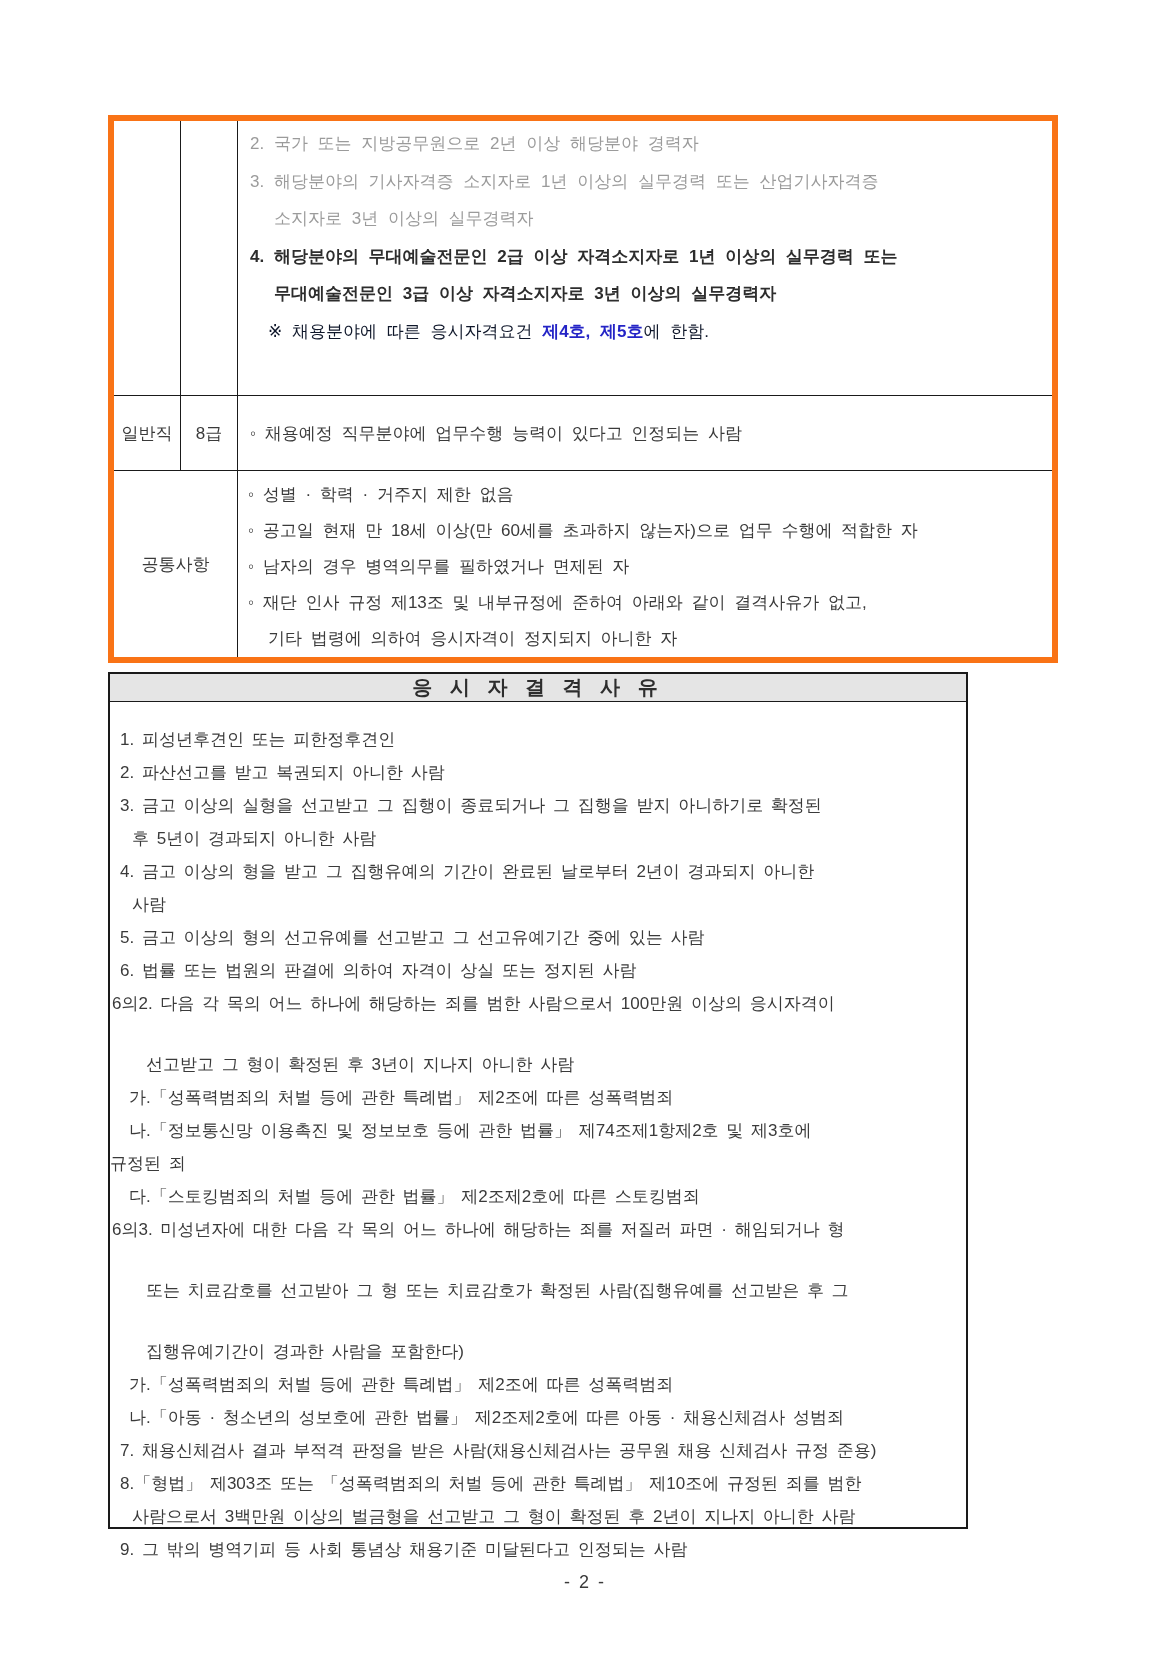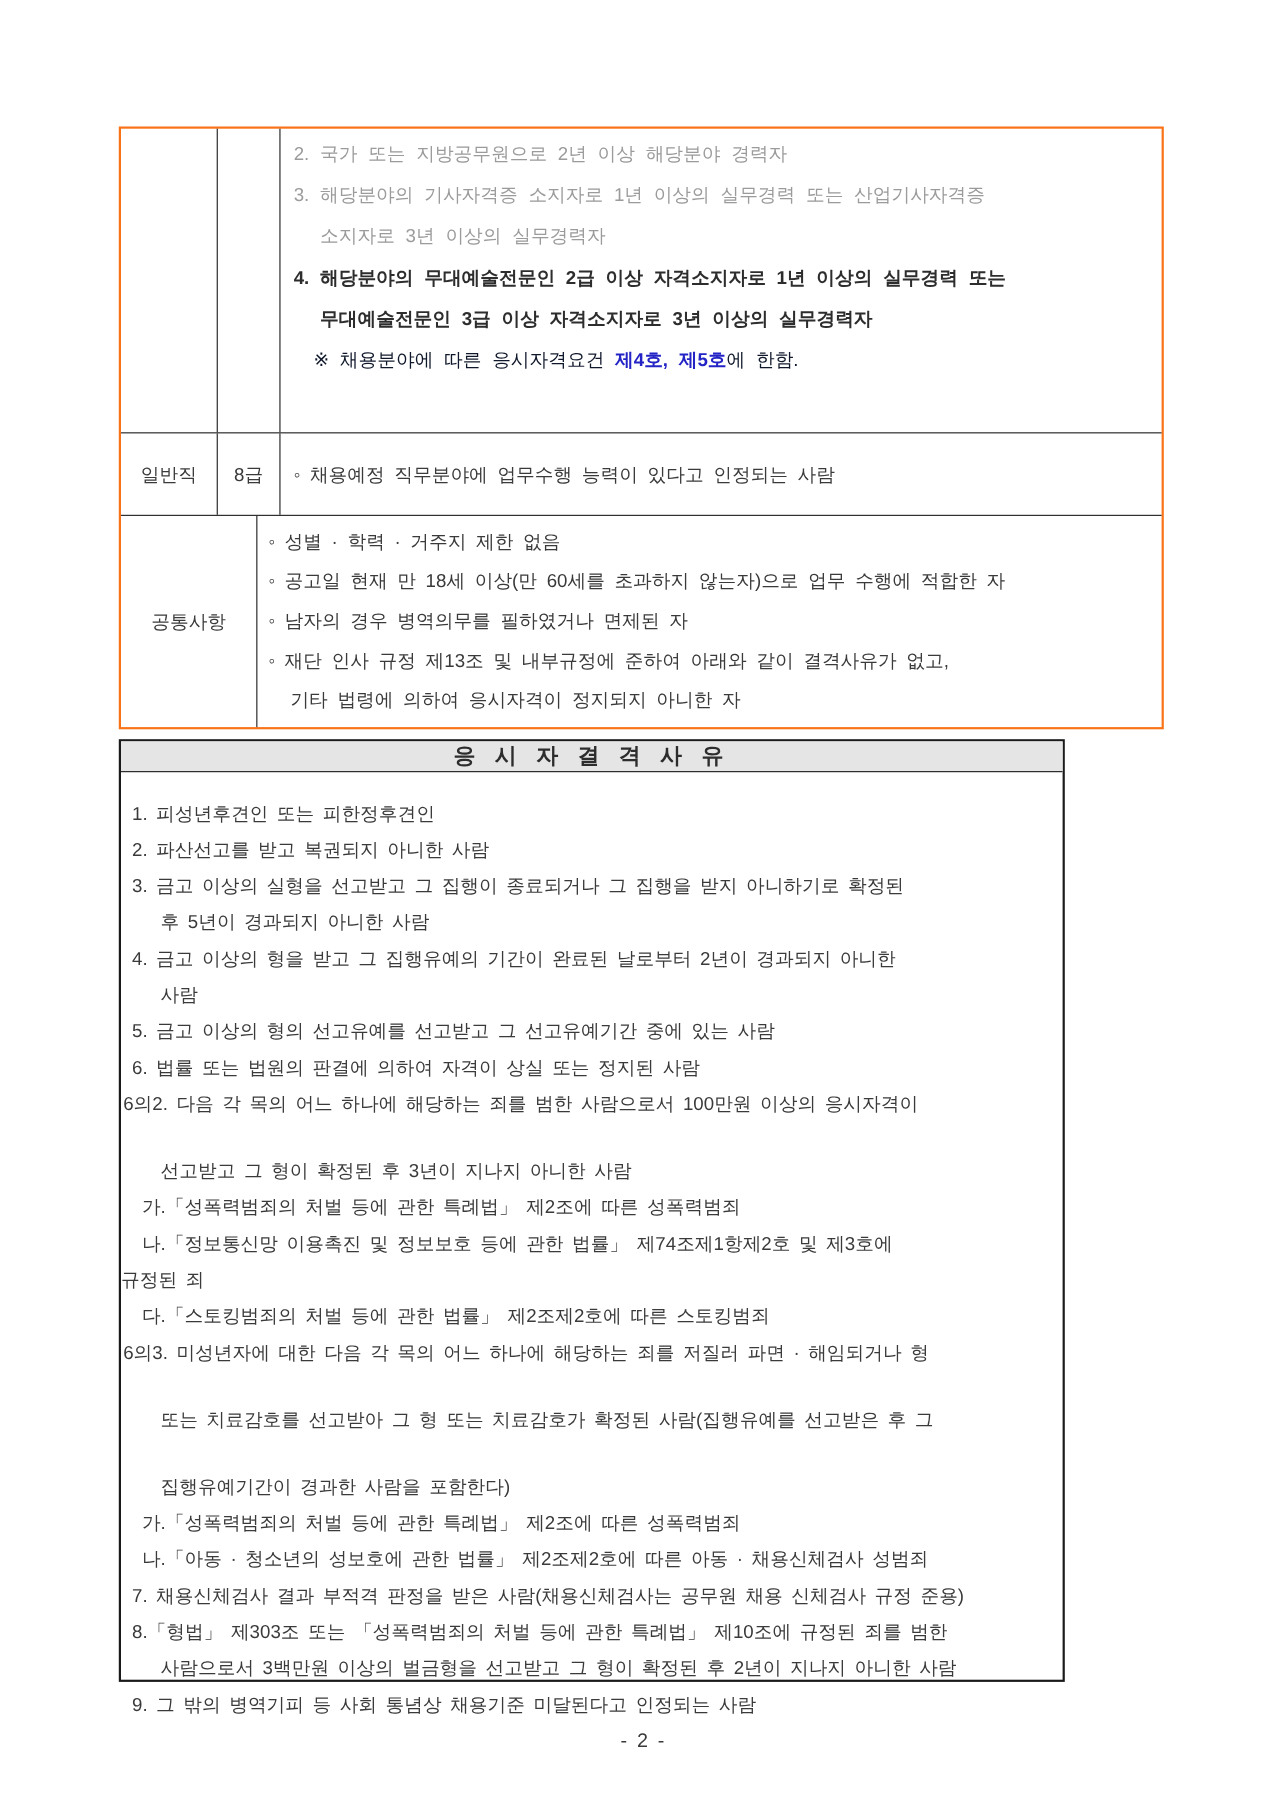--- a/index.html
+++ b/index.html
@@ -4,29 +4,29 @@
 <style>
   html,body { margin:0; padding:0; background:#ffffff; }
   body { font-family: "Liberation Sans", "DejaVu Sans", sans-serif; }
   .page {
     position:relative; width:1170px; height:1654px; background:#ffffff;
     margin:0 auto; overflow:hidden; color:#3a3a3a;
   }
   
   .qual-table {
     position:absolute; left:108px; top:115px; width:950px; height:548px;
-    border:2px solid #f97316; box-sizing:border-box;
+    border:6px solid #f97316; box-sizing:border-box;
     display:flex; flex-direction:column;
   }
   .row { display:flex; box-sizing:border-box; }
   .row-a { height:276px; }
   .row-b { height:75px; border-top:1px solid #1a1a1a; }
   .row-c { flex:1; border-top:1px solid #1a1a1a; }
   .cell { box-sizing:border-box; }
-  .col1 { width:88px; border-right:1px solid #1a1a1a; }
+  .col1 { width:67px; border-right:1px solid #1a1a1a; }
   .col2 { width:57px; border-right:1px solid #1a1a1a; }
   .colmerged { width:124px; border-right:1px solid #1a1a1a; }
   .label-cell { display:flex; align-items:center; justify-content:center; font-size:17px; color:#3a3a3a; }
   .content { flex:1; min-width:0; overflow:visible; }
   .rowa-content { padding:4px 0 0 12px; font-size:17px; line-height:37.5px; word-spacing:5px; }
   .rowb-content { display:flex; align-items:center; padding-left:12px; font-size:17px; word-spacing:4px; }
   .rowc-content { padding:6px 0 0 10px; font-size:17px; line-height:36px; word-spacing:4px; }
   .line { white-space:nowrap; }
   .muted { color:#9b9b9b; }
   .strong { font-weight:bold; color:#2d2d2d; }
@@ -44,21 +44,21 @@
   .disq-header {
     height:54px; border-bottom:1px solid #1a1a1a; background:#e5e5e5;
     display:flex; align-items:center; justify-content:center;
   }
   .disq-title { font-size:20px; font-weight:bold; letter-spacing:6px; color:#2d2d2d; }
   .disq-body {
     flex:1; padding-top:21px; font-size:17px; line-height:33px;
     word-spacing:3px; color:#3a3a3a;
   }
   .num      { padding-left:10px; }
-  .cont-num { padding-left:36px; }
+  .cont-num { padding-left:22px; }
   .sub      { padding-left:2px; }
   .cont-sub { padding-left:36px;margin-top:28px; }
   .ga       { padding-left:19px; }
   .cont-ga  { }
   
   .footer {
     position:absolute; left:0; top:1572px; width:100%;
     text-align:center; font-size:18px; letter-spacing:2px; color:#3a3a3a;
   }
 </style>

